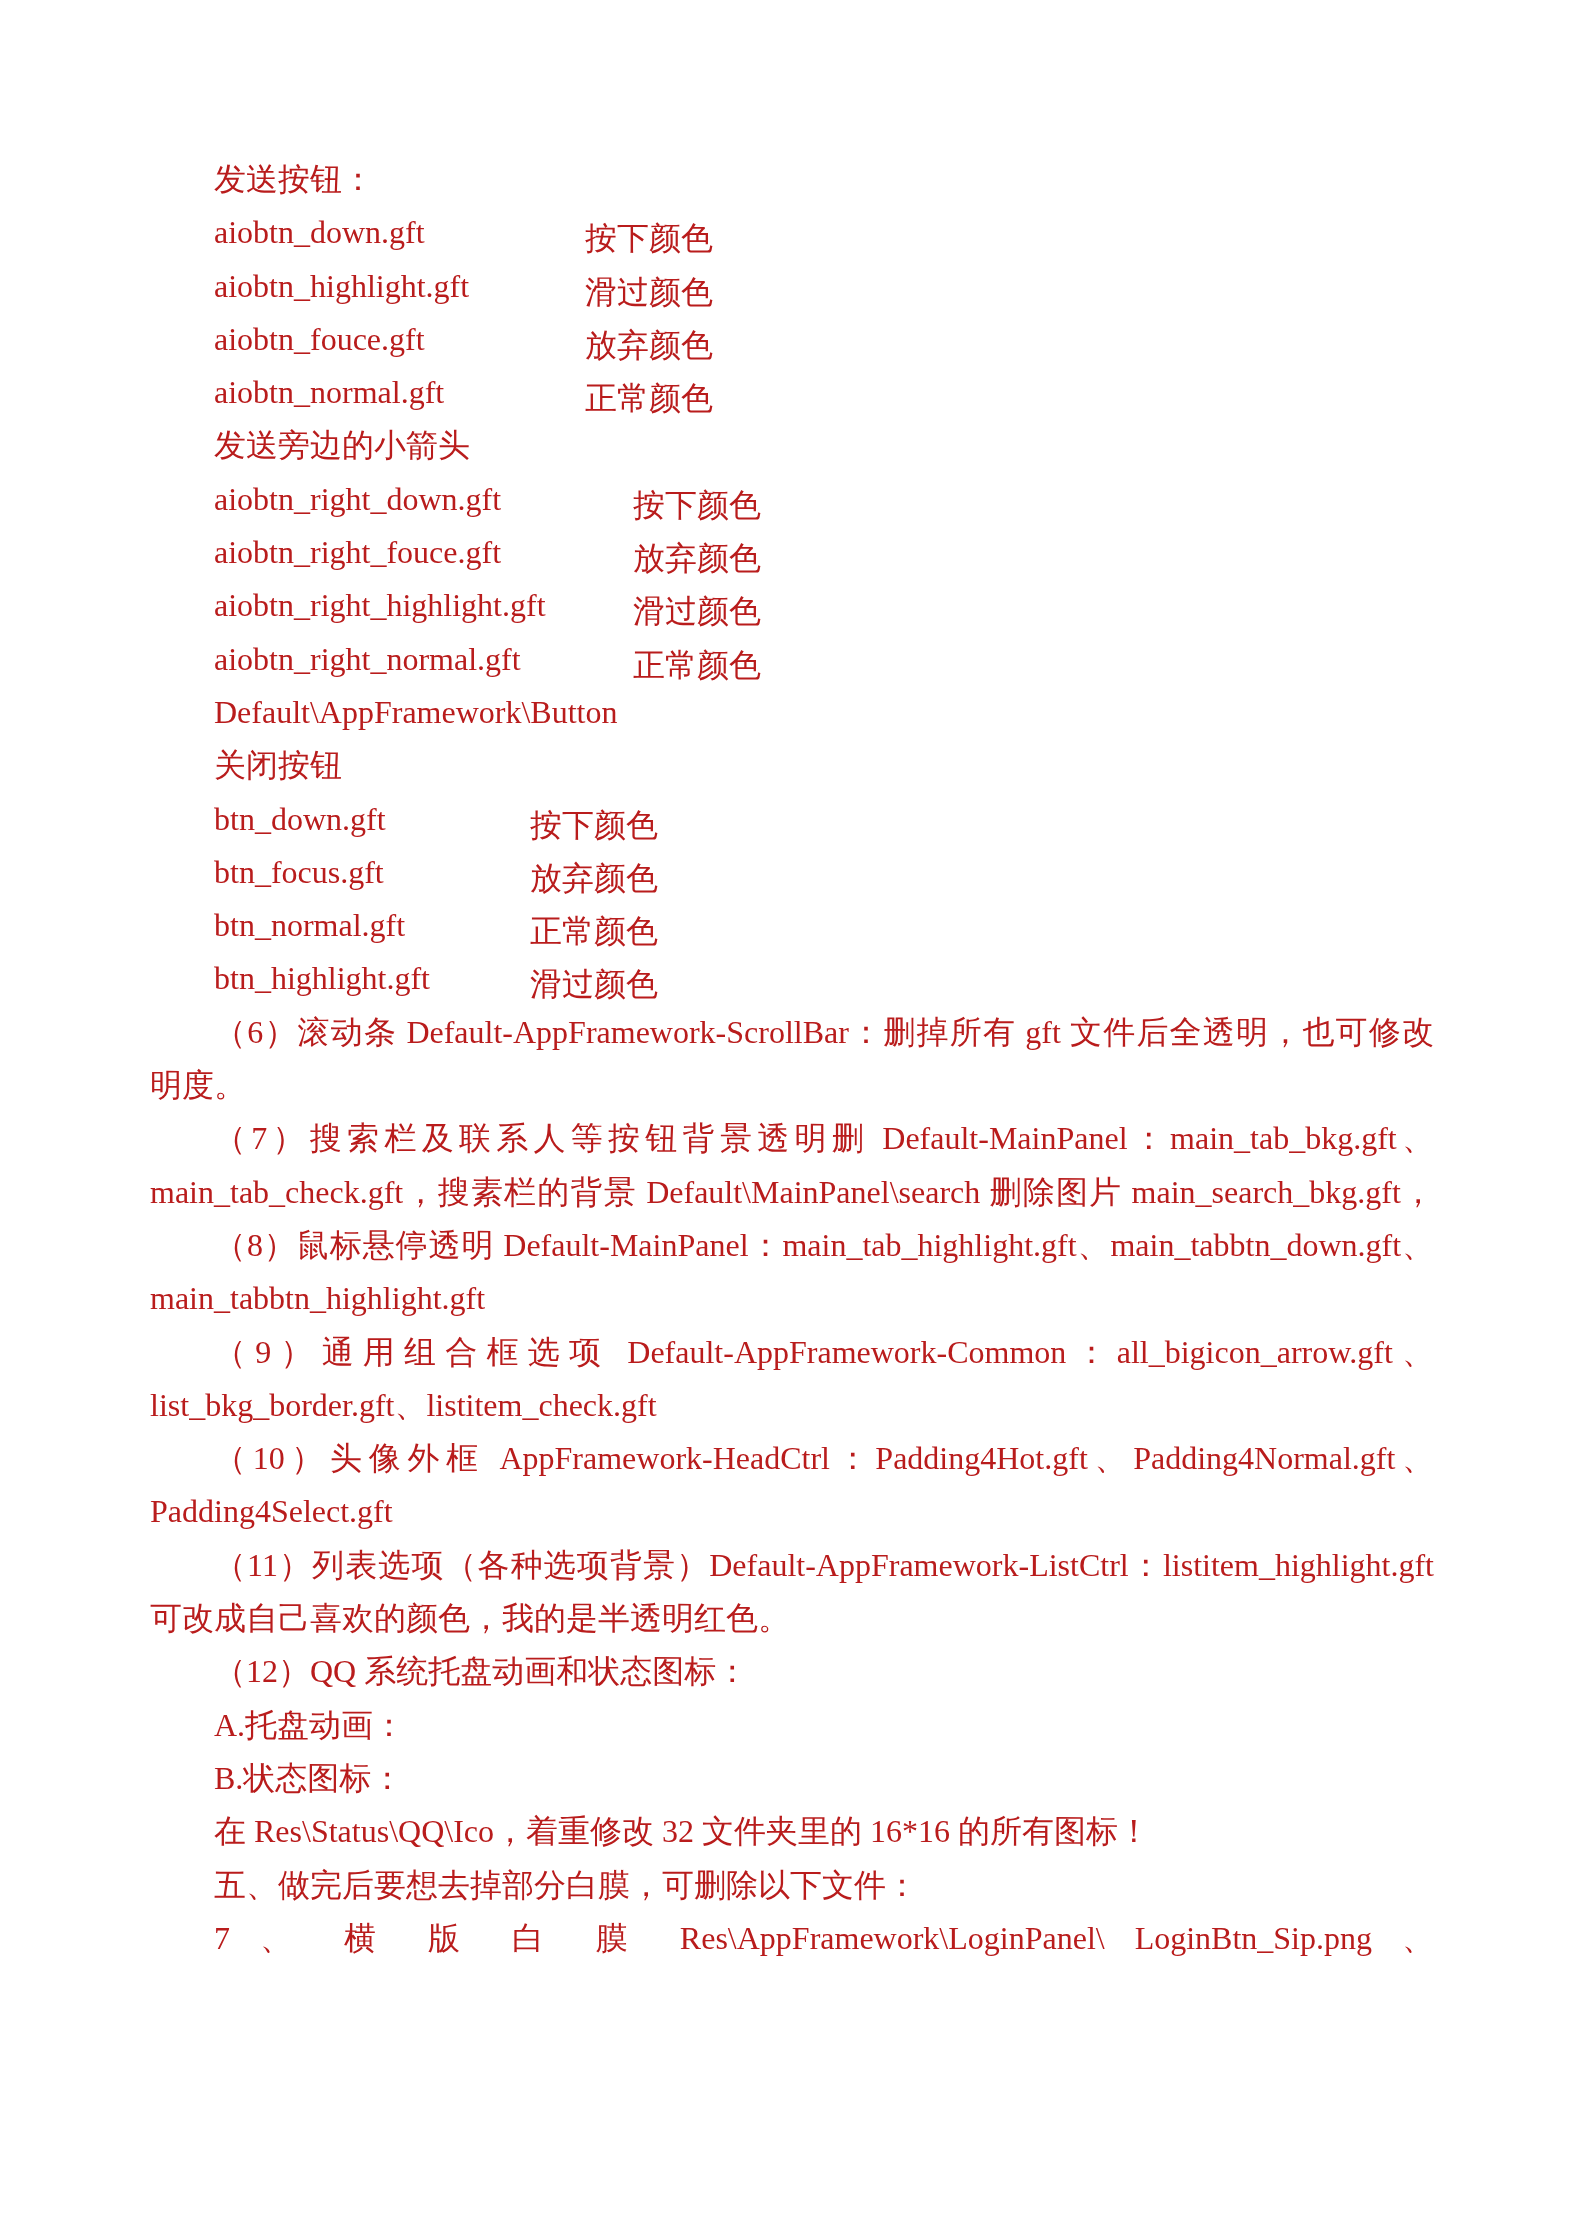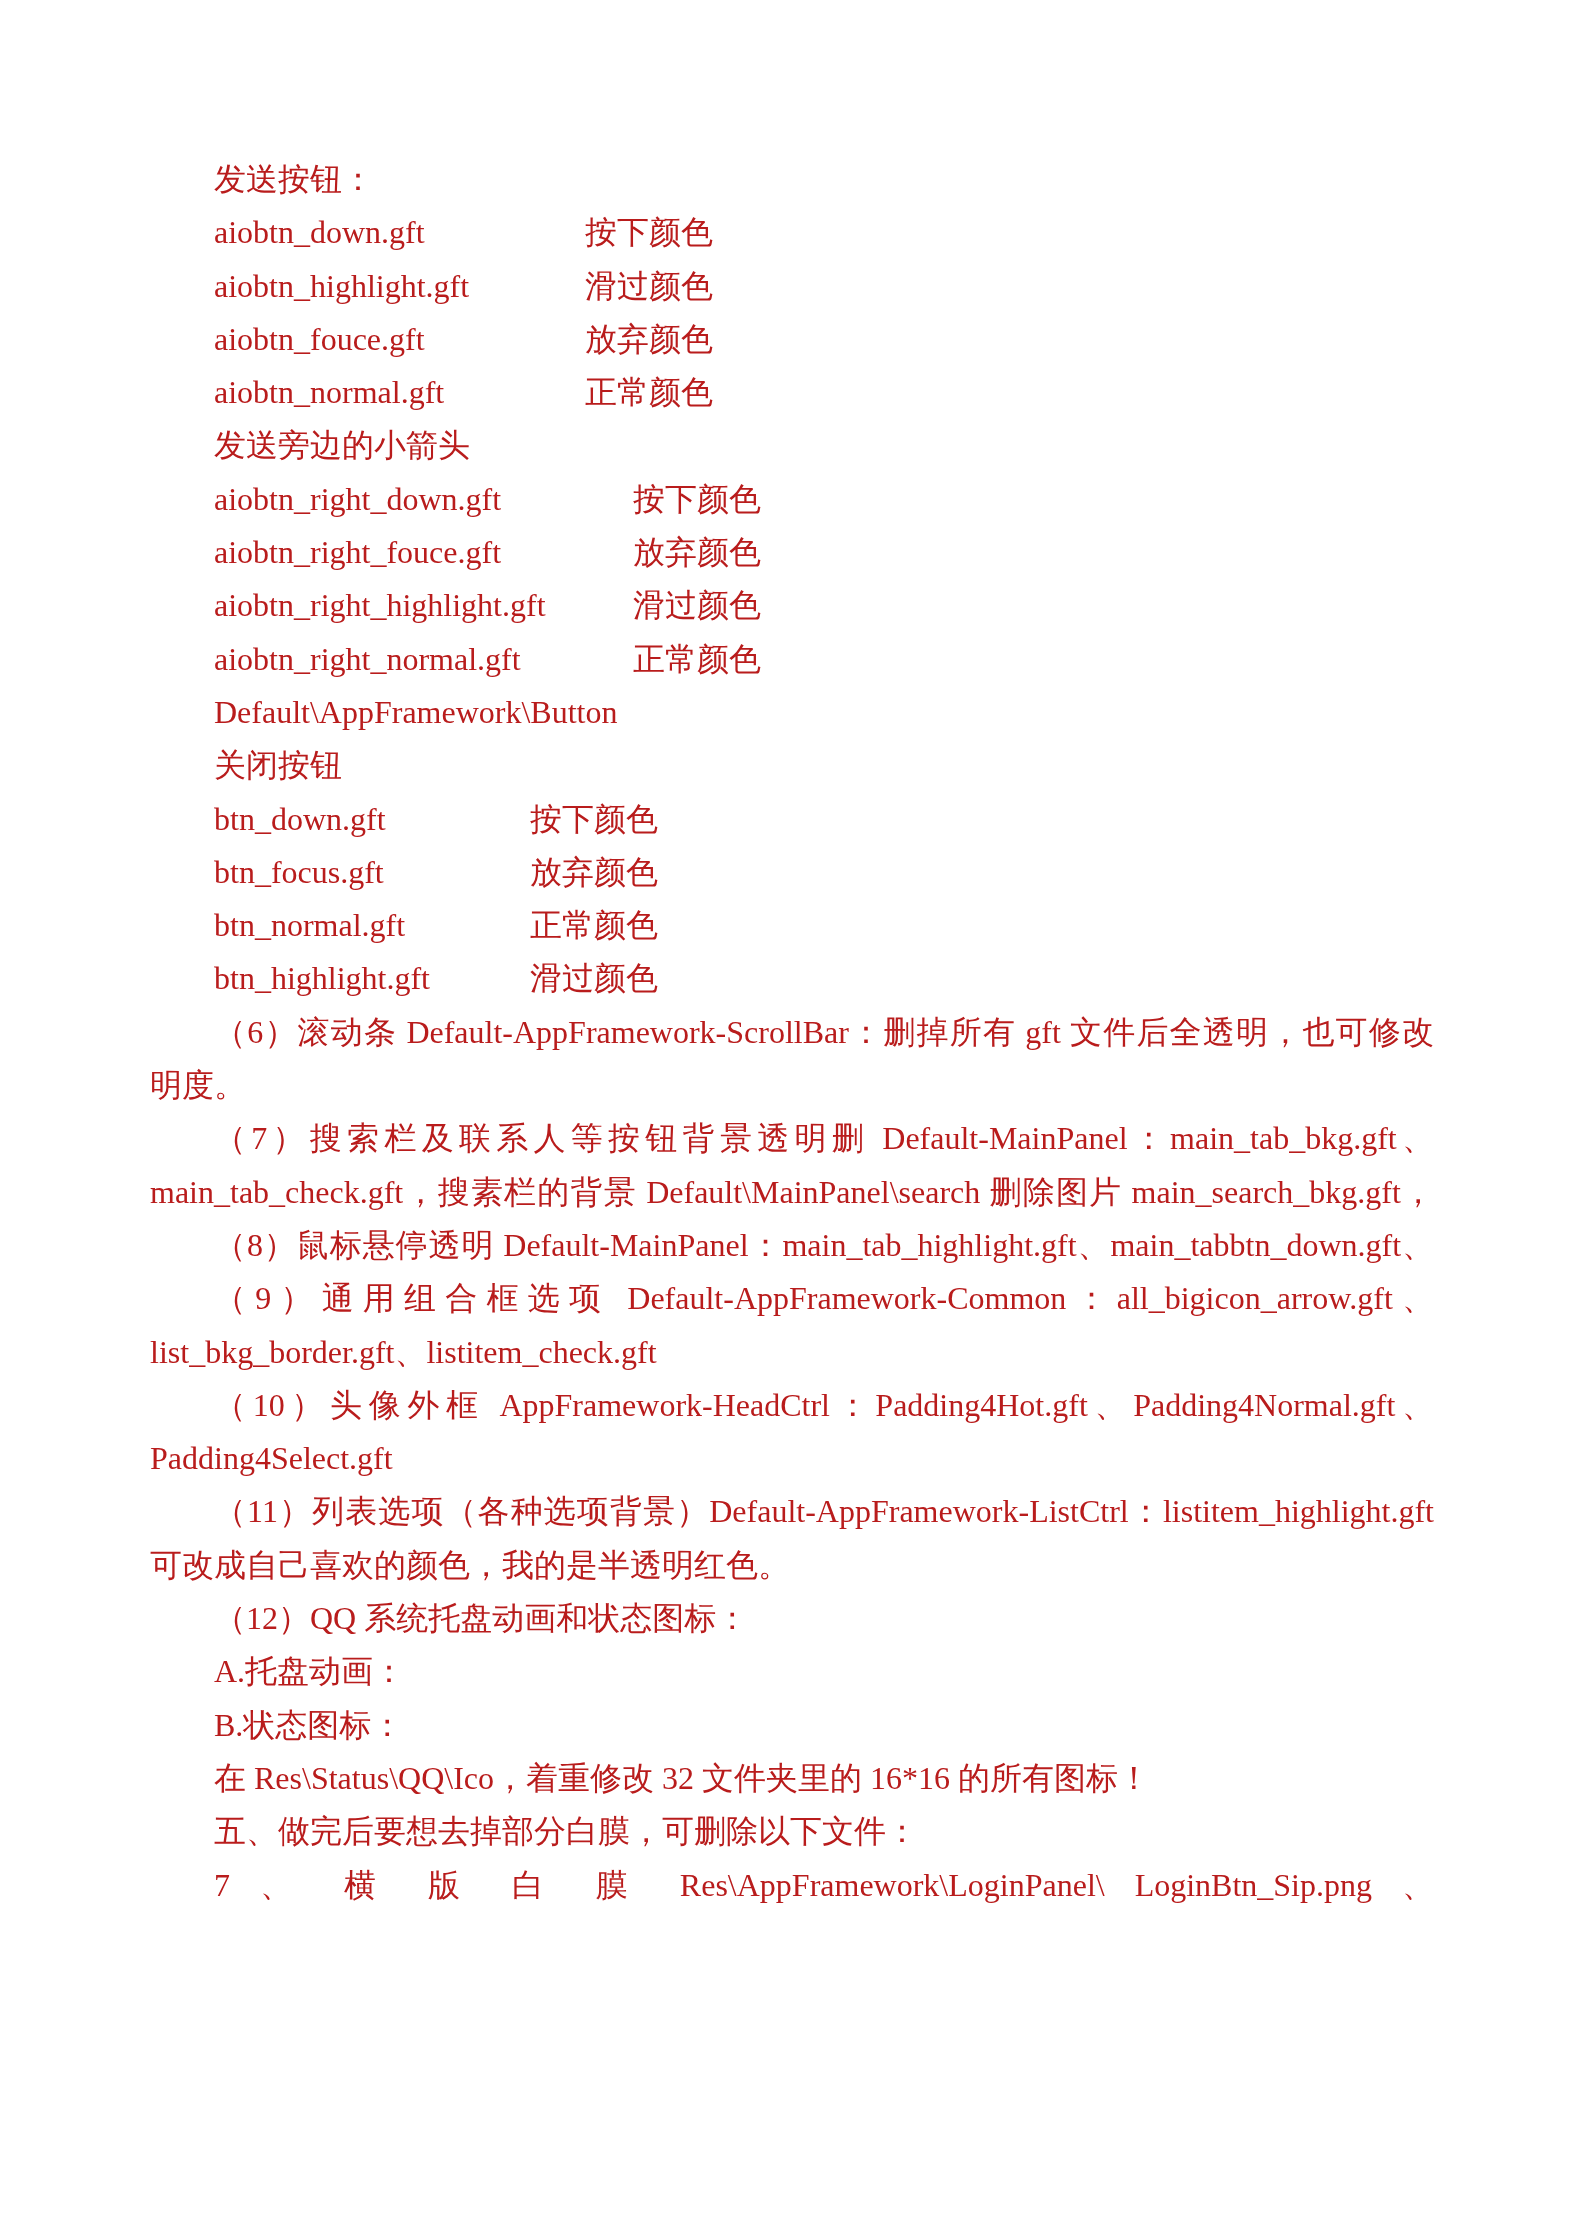--- a/index.html
+++ b/index.html
@@ -35,21 +35,21 @@
     text-align: justify;
     text-align-last: justify;
     overflow: hidden;
   }
   .line.row {
     position: relative;
     text-indent: 64px;
   }
   .line.row .col2 {
     position: absolute;
-    top: 0;
+    top: 6px;
     text-indent: 0;
   }
   .line.row.g1 .col2 { left: 435px; }
   .line.row.g2 .col2 { left: 483px; }
   .line.row.g3 .col2 { left: 380px; }
 </style>
 </head>
 <body>
 
 <div class="page" style="background: rgb(255, 255, 255); color: #b91c1c;">
@@ -68,20 +68,21 @@
       <div class="line text indent">关闭按钮</div>
       <div class="line row g3"><span class="col1">btn_down.gft</span><span class="col2">按下颜色</span></div>
       <div class="line row g3"><span class="col1">btn_focus.gft</span><span class="col2">放弃颜色</span></div>
       <div class="line row g3"><span class="col1">btn_normal.gft</span><span class="col2">正常颜色</span></div>
       <div class="line row g3"><span class="col1">btn_highlight.gft</span><span class="col2">滑过颜色</span></div>
       <div class="line text indent just">（6）滚动条 Default-AppFramework-ScrollBar：删掉所有 gft 文件后全透明，也可修改透</div>
       <div class="line text">明度。</div>
       <div class="line text indent just">（7）搜索栏及联系人等按钮背景透明删 Default-MainPanel：main_tab_bkg.gft、</div>
       <div class="line text just">main_tab_check.gft，搜素栏的背景 Default\MainPanel\search 删除图片 main_search_bkg.gft，其</div>
       <div class="line text indent just">（8）鼠标悬停透明 Default-MainPanel：main_tab_highlight.gft、main_tabbtn_down.gft、</div>
+      <div class="line text">main_tabbtn_highlight.gft</div>
       <div class="line text indent just">（9）通用组合框选项 Default-AppFramework-Common：all_bigicon_arrow.gft、</div>
       <div class="line text">list_bkg_border.gft、listitem_check.gft</div>
       <div class="line text indent just">（10）头像外框 AppFramework-HeadCtrl：Padding4Hot.gft、Padding4Normal.gft、</div>
       <div class="line text">Padding4Select.gft</div>
       <div class="line text indent just">（11）列表选项（各种选项背景）Default-AppFramework-ListCtrl：listitem_highlight.gft</div>
       <div class="line text">可改成自己喜欢的颜色，我的是半透明红色。</div>
       <div class="line text indent">（12）QQ 系统托盘动画和状态图标：</div>
       <div class="line text indent">A.托盘动画：</div>
       <div class="line text indent">B.状态图标：</div>
       <div class="line text indent">在 Res\Status\QQ\Ico，着重修改 32 文件夹里的 16*16 的所有图标！</div>

